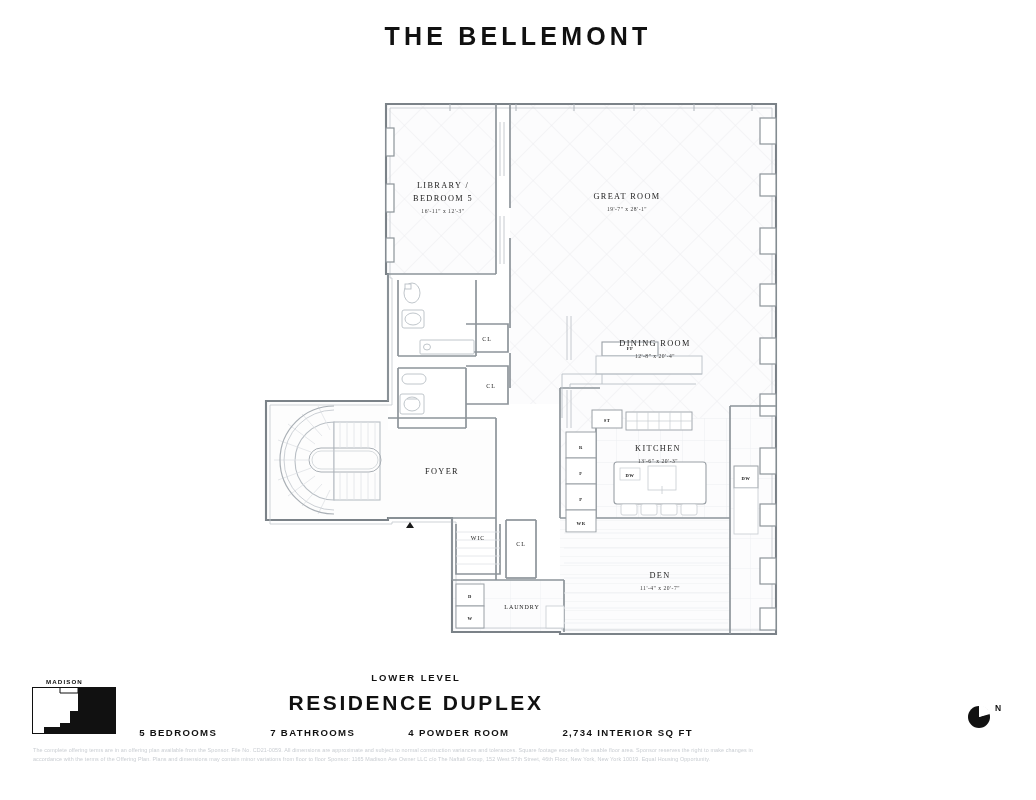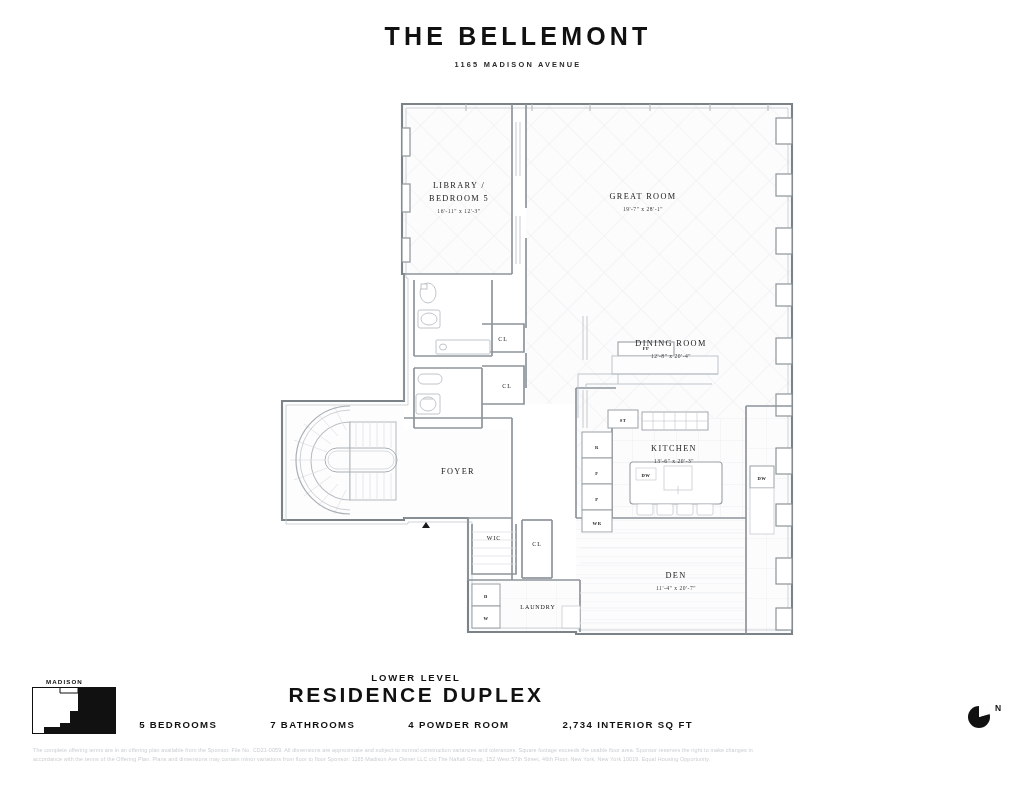--- a/index.html
+++ b/index.html
@@ -17,27 +17,27 @@
     font-family:"Liberation Sans",sans-serif;
     font-size:25px;font-weight:700;letter-spacing:4.2px;
     color:#111;line-height:1;
   }
   #building-address{
     margin-top:11px;
     font-size:7.4px;font-weight:700;letter-spacing:2.2px;color:#2a2a2a;
   }
 
   
-  #plan-wrap{position:absolute;left:0;top:88px;width:872px;height:570px;padding-left:16px;}
+  #plan-wrap{position:absolute;left:0;top:88px;width:872px;height:570px;}
   #plan-svg{display:block;}
 
   
   #footer{position:absolute;left:0;top:672px;width:832px;text-align:center;}
   #level-label{font-size:9.5px;font-weight:700;letter-spacing:1.9px;color:#111;}
-  #residence-title{margin-top:0;font-size:21px;font-weight:700;letter-spacing:2.6px;color:#111;}
+  #residence-title{margin-top:8px;font-size:21px;font-weight:700;letter-spacing:2.6px;color:#111;}
   #spec-row{margin-top:12px;font-size:9.6px;font-weight:700;letter-spacing:1.35px;color:#111;
      display:flex;justify-content:center;gap:7px;}
   #spec-row .spec{padding:0 23px;white-space:nowrap;}
 
   
   #keymap{position:absolute;left:32px;top:678px;width:110px;height:56px;}
   #keymap .street-top{
     position:absolute;left:14px;top:0;font-size:6.2px;font-weight:700;letter-spacing:1.1px;color:#111;
   }
   #keymap .street-right{
@@ -62,21 +62,20 @@
   .rm-name{font-family:"Liberation Serif",serif;font-size:8.3px;letter-spacing:1.35px;fill:#1c1c1c;text-anchor:middle;}
   .rm-dim{font-family:"Liberation Serif",serif;font-size:5.6px;letter-spacing:0.5px;fill:#3a3a3a;text-anchor:middle;}
   .sm-name{font-family:"Liberation Serif",serif;font-size:6.0px;letter-spacing:0.9px;fill:#222;text-anchor:middle;}
   .tiny-name{font-family:"Liberation Serif",serif;font-size:4.6px;letter-spacing:0.5px;fill:#222;text-anchor:middle;font-weight:700;}
 </style>
 </head>
 <body>
 
 <div id="header">
   <div id="building-title">THE BELLEMONT</div>
-  <div id="building-address">1165 MADISON AVENUE</div>
 </div>
 
 <div id="plan-wrap">
 <svg id="plan-svg" width="1036" height="570" viewBox="0 0 1036 570" xmlns="http://www.w3.org/2000/svg">
   <defs>
     <pattern id="diag" width="26" height="26" patternUnits="userSpaceOnUse" patternTransform="rotate(45)">
       <rect width="26" height="26" fill="#fcfcfd"></rect>
       <line x1="0" y1="0" x2="0" y2="26" stroke="#ecedf0" stroke-width="1"></line>
       <line x1="0" y1="0" x2="26" y2="0" stroke="#ecedf0" stroke-width="1"></line>
     </pattern>

